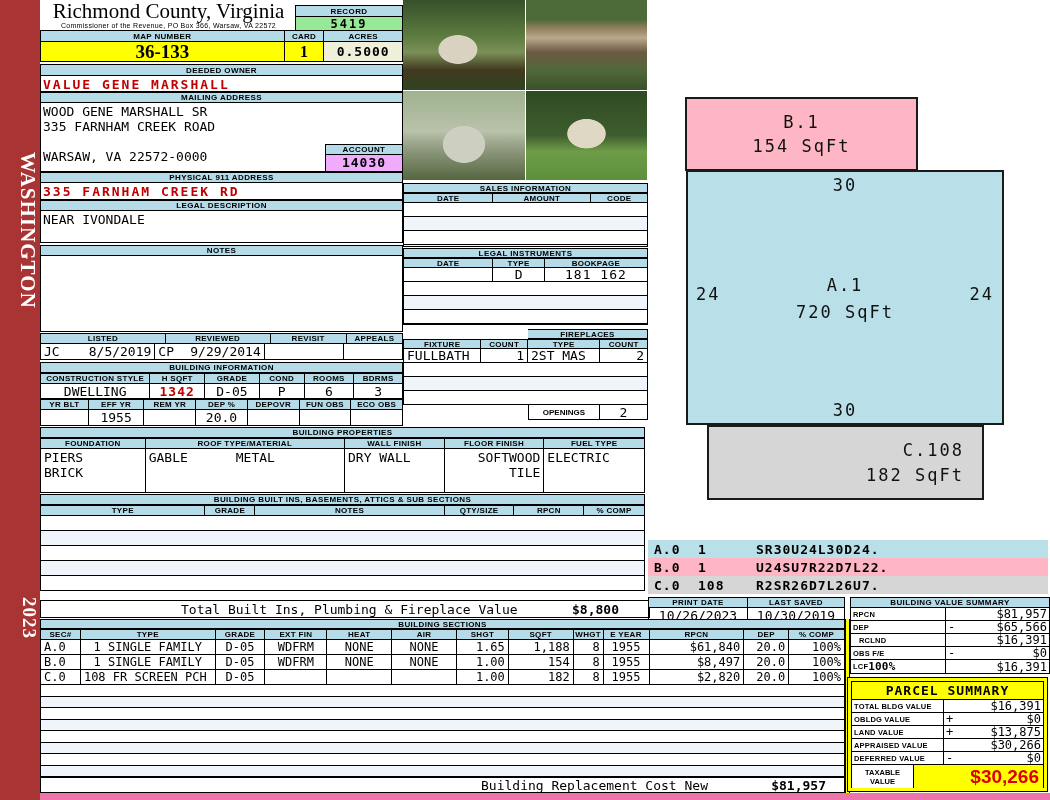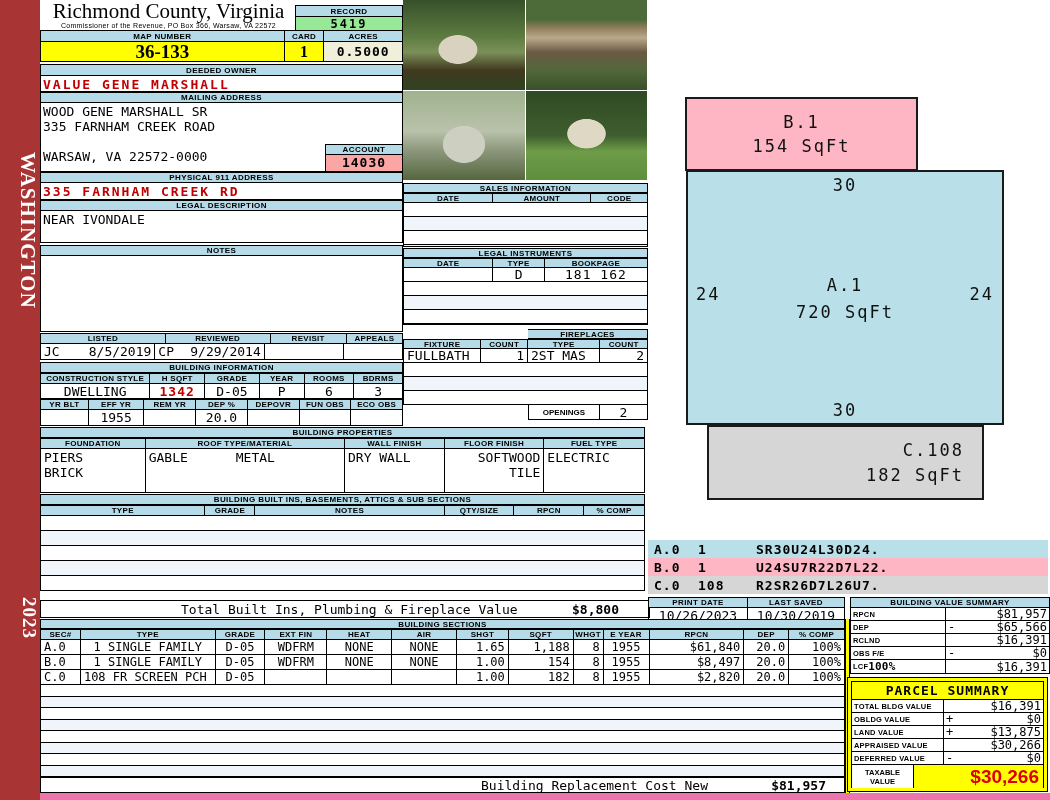--- a/index.html
+++ b/index.html
@@ -73,21 +73,21 @@
 
 <div class="abs hdr" style="left:40px;top:92px;width:363px;height:11px;">MAILING ADDRESS</div>
 <div class="abs valrow" style="left:40px;top:103px;width:363px;height:69px;font:13px 'DejaVu Sans Mono',monospace;padding:1px 2px;">
   <div style="line-height:15px;">WOOD GENE MARSHALL SR</div>
   <div style="line-height:15px;">335 FARNHAM CREEK ROAD</div>
   <div style="line-height:15px;margin-top:15px;">WARSAW, VA 22572-0000</div>
 </div>
 
 <div class="abs" style="left:325px;top:144px;width:78px;">
   <div class="hdr" style="height:11px;">ACCOUNT</div>
-  <div style="height:17px;background:#fca5a5;border:1px solid #000;border-top:none;
+  <div style="height:17px;background:#f0abfc;border:1px solid #000;border-top:none;
               font:bold 13px 'DejaVu Sans Mono',monospace;text-align:center;letter-spacing:1px;">14030</div>
 </div>
 
 <div class="abs hdr" style="left:40px;top:172px;width:363px;height:11px;">PHYSICAL 911 ADDRESS</div>
 <div class="abs valrow" style="left:40px;top:183px;width:363px;height:17px;font:bold 13px 'DejaVu Sans Mono',monospace;
             color:#c00000;letter-spacing:2px;padding:1px 2px;">335 FARNHAM CREEK RD</div>
 
 <div class="abs hdr" style="left:40px;top:200px;width:363px;height:11px;">LEGAL DESCRIPTION</div>
 <div class="abs valrow" style="left:40px;top:211px;width:363px;height:32px;font:13px 'DejaVu Sans Mono',monospace;padding:1px 2px;">NEAR IVONDALE</div>
 
@@ -111,21 +111,21 @@
   </div>
   <div class="vc" style="width:80px;"></div>
   <div class="vc" style="width:58px;"></div>
 </div>
 
 <div class="abs hdr" style="left:40px;top:362px;width:363px;height:11px;">BUILDING INFORMATION</div>
 <div class="abs row hdrrow" style="left:40px;top:373px;width:363px;height:11px;">
   <div class="hdrcell" style="width:110px;">CONSTRUCTION STYLE</div>
   <div class="hdrcell" style="width:55px;">H SQFT</div>
   <div class="hdrcell" style="width:55px;">GRADE</div>
-  <div class="hdrcell" style="width:45px;">YEAR</div>
+  <div class="hdrcell" style="width:45px;">COND</div>
   <div class="hdrcell" style="width:50px;">ROOMS</div>
   <div class="hdrcell" style="width:48px;">BDRMS</div>
 </div>
 <div class="abs row valrow" style="left:40px;top:384px;width:363px;height:15px;">
   <div class="vc center" style="width:110px;">DWELLING</div>
   <div class="vc center red" style="width:55px;letter-spacing:1px;">1342</div>
   <div class="vc center" style="width:55px;">D-05</div>
   <div class="vc center" style="width:45px;">P</div>
   <div class="vc center" style="width:50px;">6</div>
   <div class="vc center" style="width:48px;">3</div>
@@ -305,21 +305,21 @@
       <div class="sumlabel" style="width:95px;border-right:1px solid #000;display:flex;align-items:center;padding:0 2px;justify-content:space-between;">
         <span>DEP</span>
           <span class="mono" style="font-size:11px;"></span>
       </div>
       <div style="width:103px;display:flex;align-items:center;font:12px 'DejaVu Sans Mono',monospace;padding:0 2px;">
         <span>-</span>
         <span style="margin-left:auto;">$65,566</span>
       </div>
     </div>
     <div class="row" style="height:13px;border-bottom:1px solid #000;">
-      <div class="sumlabel" style="width:95px;border-right:1px solid #000;display:flex;align-items:center;padding:0 2px;justify-content:space-between;">
+      <div class="sumlabel" style="width:95px;border-right:1px solid #000;display:flex;align-items:center;padding:0 8px;justify-content:space-between;">
         <span>RCLND</span>
           <span class="mono" style="font-size:11px;"></span>
       </div>
       <div style="width:103px;display:flex;align-items:center;font:12px 'DejaVu Sans Mono',monospace;padding:0 2px;">
         <span></span>
         <span style="margin-left:auto;">$16,391</span>
       </div>
     </div>
     <div class="row" style="height:13px;border-bottom:1px solid #000;">
       <div class="sumlabel" style="width:95px;border-right:1px solid #000;display:flex;align-items:center;padding:0 2px;justify-content:space-between;">

